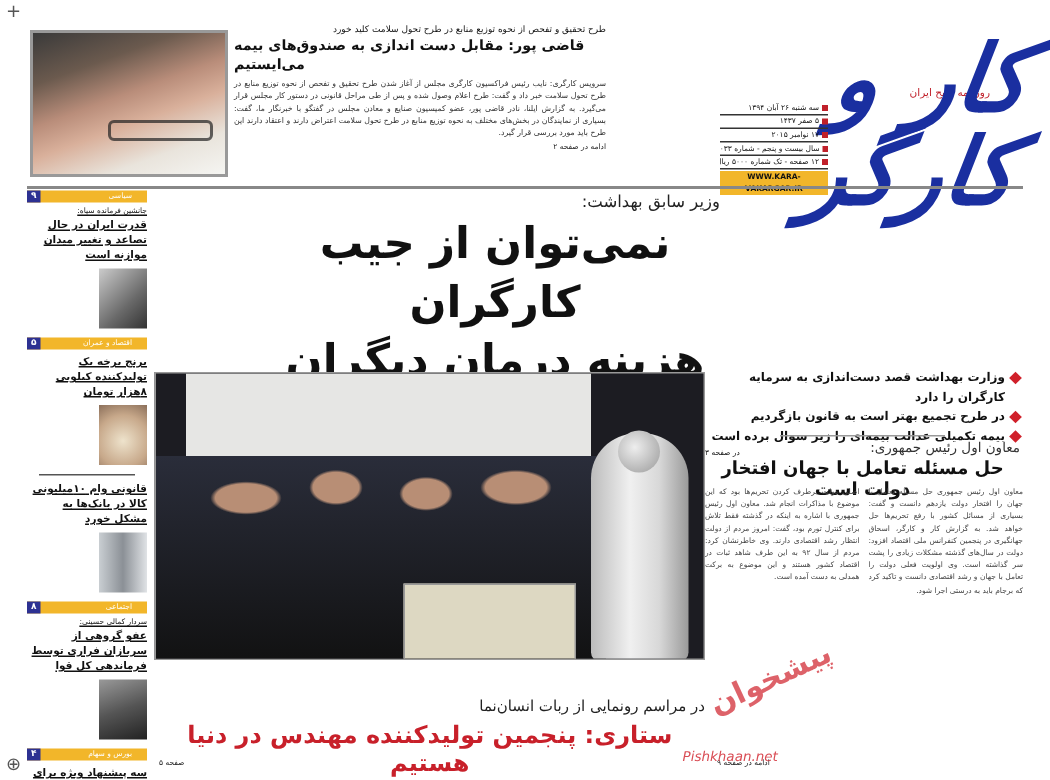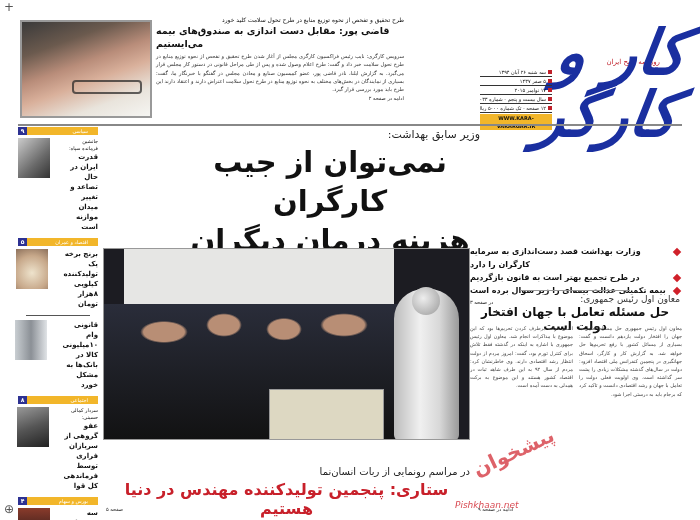--- a/index.html
+++ b/index.html
@@ -28,21 +28,21 @@
   .portrait .glasses { position: absolute; left: 50px; top: 58px; width: 70px; height: 14px; border: 2px solid #222; border-radius: 4px; opacity: .7; }
 
   .rule { position: absolute; left: 18px; width: 664px; height: 2px; background: #888; }
 
   
   .kicker-main { left: 200px; top: 128px; width: 280px; font-size: 11px; text-align: right; color: #222; }
   .headline { left: 180px; top: 143px; width: 300px; font-size: 29px; line-height: 39px; font-weight: bold; text-align: center; font-family: "DejaVu Sans", sans-serif; letter-spacing: -1px; }
 
   
   .bullets { left: 470px; top: 245px; width: 210px; }
-  .bullet { font-size: 8px; line-height: 13px; font-weight: bold; text-align: left; position: relative; padding-right: 10px; }
+  .bullet { font-size: 8px; line-height: 13px; font-weight: bold; text-align: right; position: relative; padding-right: 10px; }
   .bullet::before { content: ""; position: absolute; right: 0; top: 4px; width: 6px; height: 6px; background: #d0202a; transform: rotate(45deg); }
   .bullets-ref { font-size: 5px; text-align: left; margin-top: 2px; }
 
   .second-kicker { left: 470px; top: 294px; width: 210px; font-size: 9px; text-align: right; color: #333; }
   .second-title { left: 470px; top: 305px; width: 210px; font-size: 12px; font-weight: bold; text-align: center; }
   .cols { left: 470px; top: 324px; width: 212px; height: 182px; display: flex; gap: 6px; }
   .col { flex: 1; font-size: 5px; line-height: 8.2px; color: #444; text-align: justify; overflow: hidden; }
 
   
   .photo { left: 103px; top: 248px; width: 367px; height: 192px; border: 1px solid #999; background: #1c1c22; overflow: hidden; }
@@ -54,21 +54,21 @@
 
   .photo-caption-kicker { left: 103px; top: 466px; width: 367px; font-size: 10px; text-align: right; color: #222; }
   .photo-caption-title { left: 103px; top: 480px; width: 367px; font-size: 16px; font-weight: bold; text-align: center; color: #c8202a; }
   .ref-small { font-size: 5px; color: #222; }
 
   
   .sidebar { left: 18px; top: 127px; width: 80px; height: 390px; }
   .sb-section { position: relative; margin-bottom: 6px; }
   .sb-head { height: 8px; background: #f2b62a; position: relative; font-size: 5px; color: #fff; text-align: right; padding-right: 10px; line-height: 8px; }
   .sb-num { position: absolute; left: 0; top: 0; width: 9px; height: 8px; background: #2d3192; color: #fff; font-size: 6px; line-height: 8px; text-align: center; font-weight: bold; }
-  .sb-body { display: flex; flex-direction: row; gap: 15px; margin-top: 3px; }
+  .sb-body { display: flex; flex-direction: column; gap: 4px; margin-top: 3px; text-decoration: underline; }
   .sb-text { flex: 1; font-size: 7px; line-height: 10px; font-weight: bold; text-align: right; }
   .sb-thumb { width: 32px; height: 40px; flex: none; }
   .sb-divider { height: 1px; background: #555; margin: 4px 8px; }
 
   .watermark { left: 470px; top: 440px; font-size: 20px; color: #d0202a; font-weight: bold; opacity: .7; transform: rotate(-25deg); }
   .watermark-url { left: 455px; top: 500px; font-size: 9px; color: #d0202a; font-weight: normal; font-style: italic; opacity: .8; direction: ltr; }
   .crosshair { font-size: 12px; color: #555; }
 </style>
 </head>
 <body>

